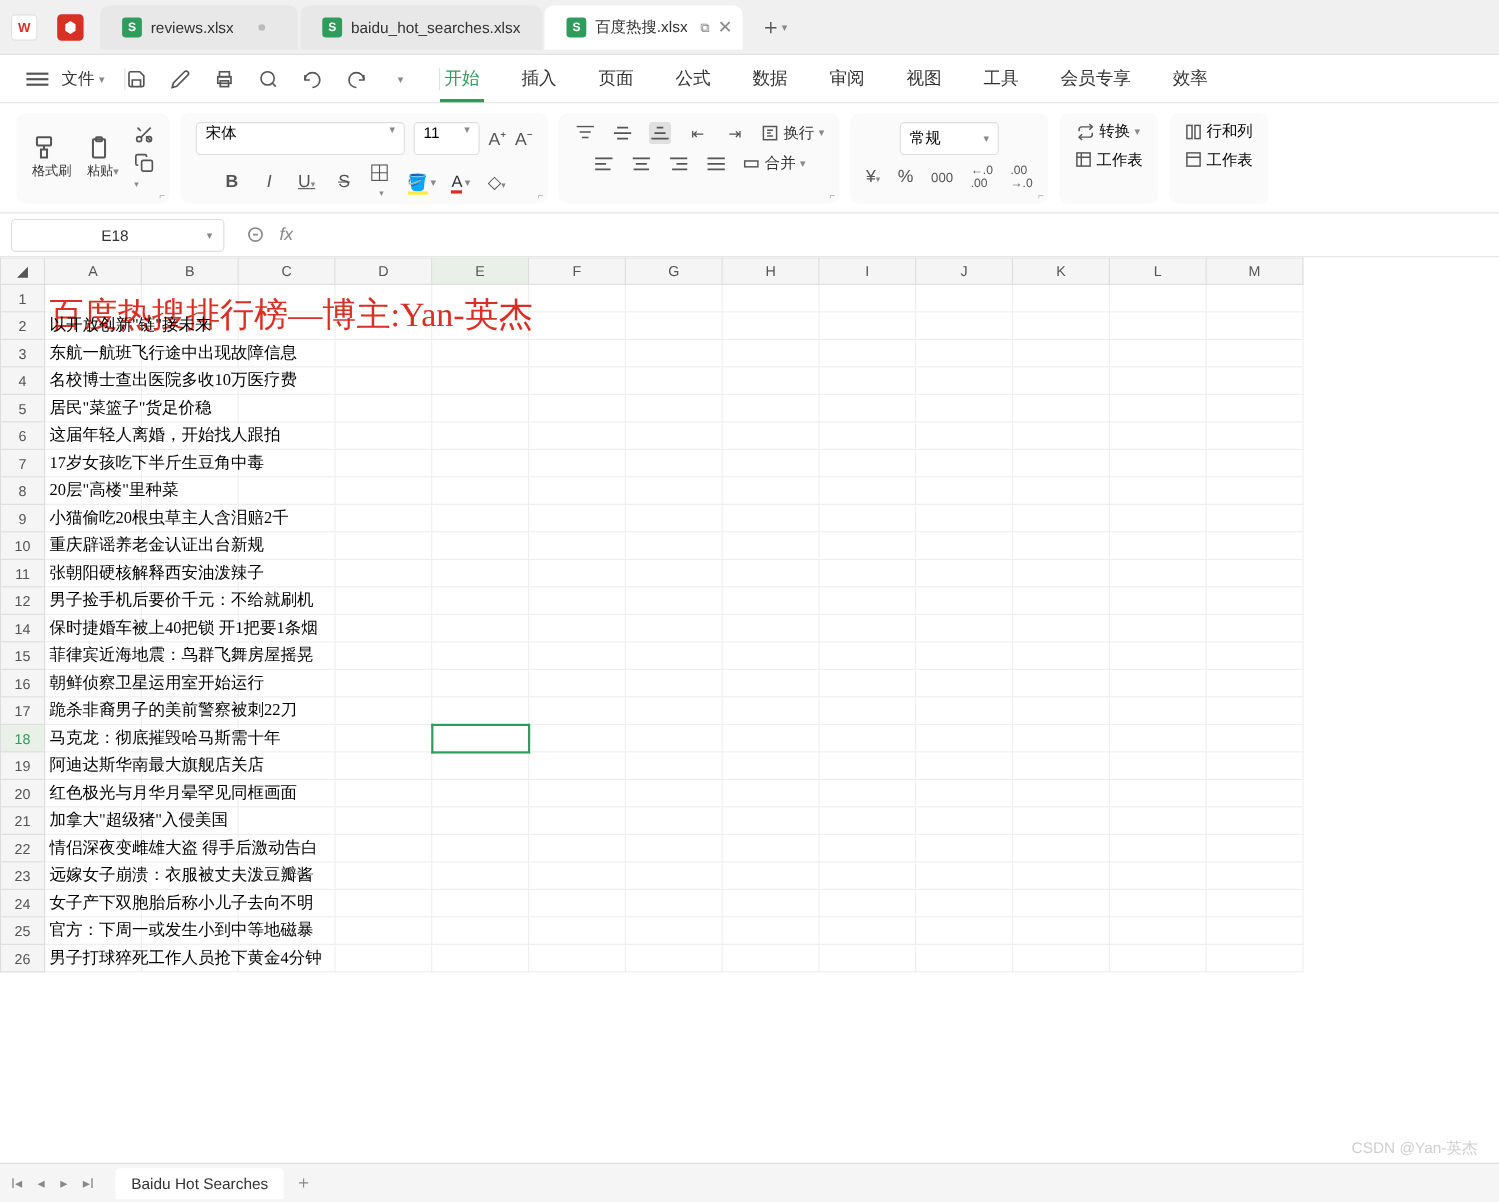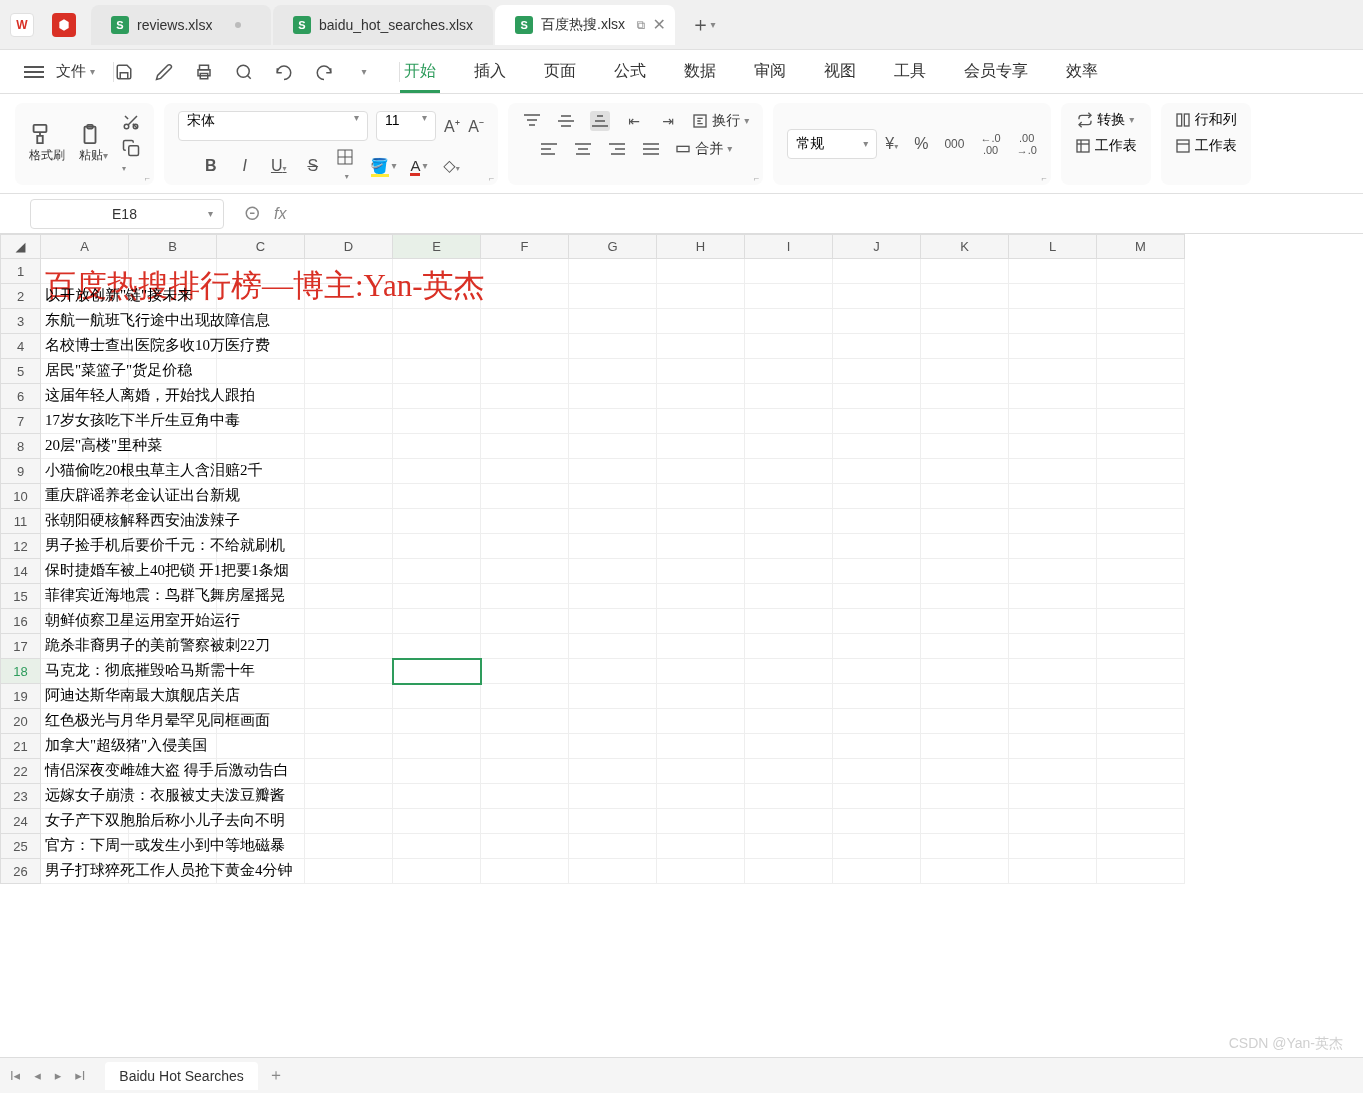--- a/index.html
+++ b/index.html
@@ -56,33 +56,33 @@
 .color-swatch { display: flex; align-items: center; gap: 2px; cursor: pointer; }
 .swatch-letter { font-size: 15px; color: #333; position: relative; }
 .swatch-bar { position: absolute; bottom: -2px; left: 0; right: 0; height: 3px; }
 
 .rg-align { display: flex; flex-direction: column; gap: 8px; }
 .align-row { display: flex; gap: 14px; align-items: center; }
 .align-btn { width: 20px; height: 20px; display: flex; align-items: center; justify-content: center; color: #555; cursor: pointer; font-size: 14px; }
 .align-btn.active { background: #e0e0e0; border-radius: 3px; }
 .wrap-btn { display: flex; align-items: center; gap: 4px; font-size: 14px; color: #333; cursor: pointer; }
 
-.rg-number { display: flex; flex-direction: row; gap: 8px; text-align: center; }
+.rg-number { display: flex; flex-direction: column; gap: 8px; }
 .num-select { border: 1px solid #ddd; border-radius: 4px; height: 30px; width: 90px; padding: 0 8px; font-size: 14px; display: flex; align-items: center; justify-content: space-between; background: #fff; cursor: pointer; }
 .num-row2 { display: flex; gap: 16px; align-items: center; color: #555; }
 
 .rg-cells { display: flex; flex-direction: column; gap: 8px; }
 .convert-btn { display: flex; align-items: center; gap: 4px; font-size: 14px; cursor: pointer; }
-.worksheet-btn { display: flex; align-items: center; gap: 4px; font-size: 14px; cursor: pointer; }
+.worksheet-btn { display: flex; gap: 4px; font-size: 14px; cursor: pointer; }
 
 .chevron { font-size: 10px; color: #888; }
 
 
 .formula-bar { display: flex; align-items: center; height: 40px; background: #fff; border-bottom: 1px solid #ddd; padding: 0 10px; }
-.name-box { width: 194px; height: 30px; border: 1px solid #ddd; border-radius: 4px; display: flex; align-items: center; justify-content: space-between; padding: 0 10px; background: #fff; margin-right: 20px; margin-left: 20px; }
+.name-box { width: 194px; height: 30px; border: 1px solid #ddd; border-radius: 4px; display: flex; align-items: center; justify-content: space-between; padding: 0 10px; background: #fff; margin-right: 20px; }
 .name-box-val { font-size: 14px; color: #333; flex: 1; text-align: center; }
 .fx-zoom { color: #888; margin-right: 12px; cursor: pointer; }
 .fx-label { font-style: italic; color: #888; margin-right: 8px; }
 .fx-input { flex: 1; height: 30px; border: none; outline: none; font-size: 14px; }
 
 
 .grid-area { position: relative; height: 850px; background: #fff; overflow: hidden; }
 .grid-table { border-collapse: collapse; }
 .col-header-row th { background: #f5f5f5; border: 1px solid #ddd; height: 24px; font-weight: normal; font-size: 13px; color: #555; text-align: center; }
 .th-corner { width: 40px; }

